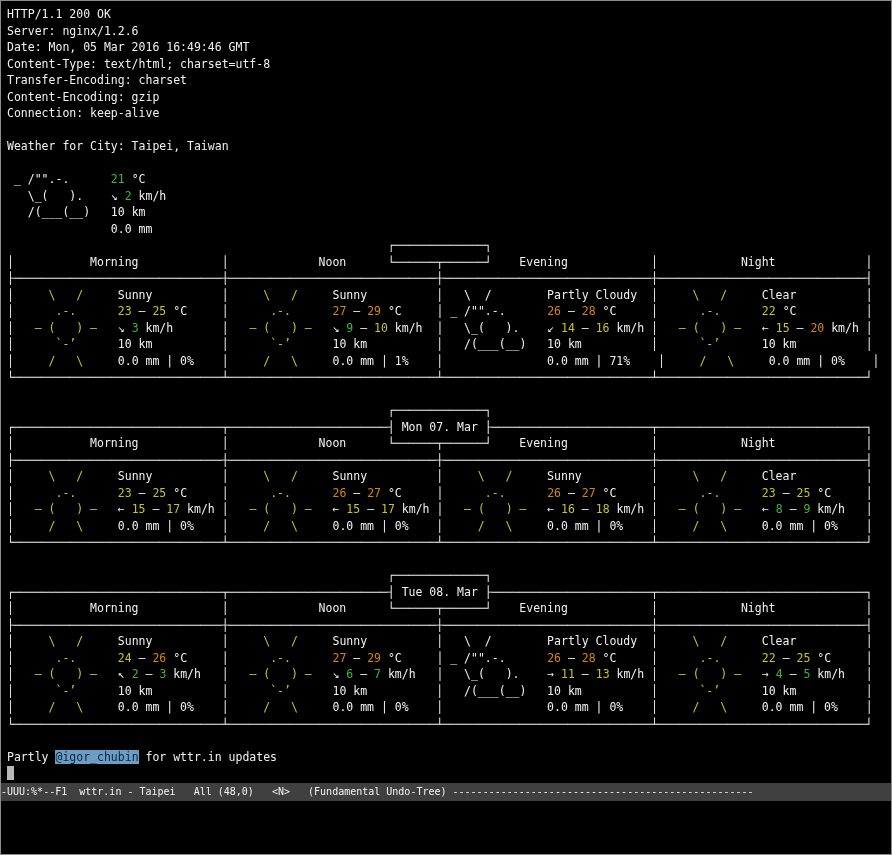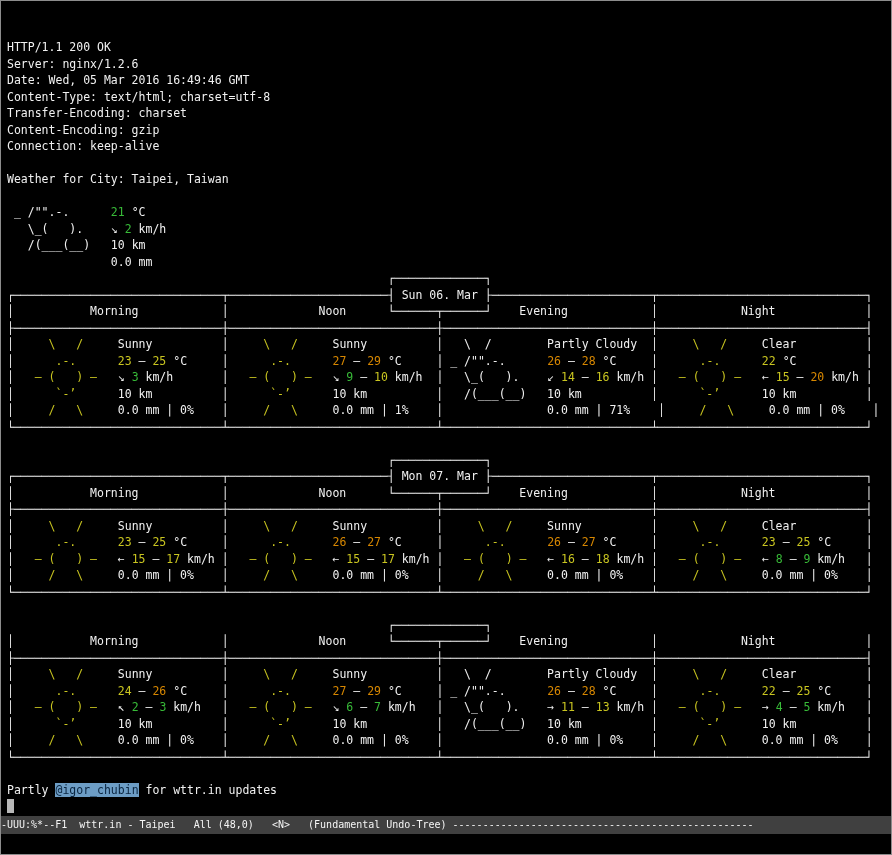--- a/index.html
+++ b/index.html
@@ -7,21 +7,20 @@
     width:892px;height:855px;
     background:var(--bg,#000);
     box-sizing:border-box;
     border:1px solid var(--window-border,#8c8c8c);
     overflow:hidden;
     font-family:"DejaVu Sans Mono", monospace;
   }
   #buffer{
     padding:5px 0 0 6px;
     font-size:11.5px;
-    margin-top:33px;
   }
   .ln{
     height:16.5px;
     line-height:16.5px;
     white-space:pre;
     color:var(--fg,#f1f1f1);
   }
   .ln span{white-space:pre}
   .green{color:var(--green)}
   .yellow{color:var(--yellow)}
@@ -39,54 +38,54 @@
   }
   #echo-area{height:12px}
 </style>
 </head>
 <body>
 
 <div id="window">
   <div id="buffer">
       <div class="ln"><span>HTTP/1.1 200 OK</span></div>
       <div class="ln"><span>Server: nginx/1.2.6</span></div>
-      <div class="ln"><span>Date: Wed, 05 Mar 2016 16:49:46 GMT</span></div>
+      <div class="ln"><span>Date: Mon, 05 Mar 2016 16:49:46 GMT</span></div>
       <div class="ln"><span>Content-Type: text/html; charset=utf-8</span></div>
       <div class="ln"><span>Transfer-Encoding: charset</span></div>
       <div class="ln"><span>Content-Encoding: gzip</span></div>
       <div class="ln"><span>Connection: keep-alive</span></div>
       <div class="ln"></div>
       <div class="ln"><span>Weather for City: Taipei, Taiwan</span></div>
       <div class="ln"></div>
       <div class="ln"><span> _ /"".-.      </span><span class="green">21</span><span> °C</span></div>
       <div class="ln"><span>   \_(   ).    </span><span>↘ </span><span class="green">2</span><span> km/h</span></div>
       <div class="ln"><span>   /(___(__)   </span><span>10 km</span></div>
       <div class="ln"><span>               </span><span>0.0 mm</span></div>
       <div class="ln"><span>                                                       ┌─────────────┐</span></div>
-      <div class="ln"><span>┌──────────────────────────────┬───────────────────────┤ Sun 06. Mar ├───────────────────────┬──────────────────────────────┐</span></div>
       <div class="ln"><span>│           Morning            │             Noon      └──────┬──────┘    Evening            │            Night             │</span></div>
       <div class="ln"><span>├──────────────────────────────┼──────────────────────────────┼──────────────────────────────┼──────────────────────────────┤</span></div>
       <div class="ln"><span>│</span><span class="yellow">     \   /     </span><span>Sunny</span><span>          │</span><span class="yellow">     \   /     </span><span>Sunny</span><span>          │</span><span>   \  /        </span><span>Partly Cloudy</span><span>  │</span><span class="yellow">     \   /     </span><span>Clear</span><span>          │</span></div>
       <div class="ln"><span>│</span><span class="yellow">      .-.      </span><span class="yellow">23</span><span> – </span><span class="yellow">25</span><span> °C</span><span>     │</span><span class="yellow">      .-.      </span><span class="orange">27</span><span> – </span><span class="orange">29</span><span> °C</span><span>     │</span><span> _ /"".-.      </span><span class="orange">26</span><span> – </span><span class="orange">28</span><span> °C</span><span>     │</span><span class="yellow">      .-.      </span><span class="yellow">22</span><span> °C</span><span>          │</span></div>
       <div class="ln"><span>│</span><span class="yellow">   ― (   ) ―   </span><span>↘ </span><span class="green">3</span><span> km/h</span><span>       │</span><span class="yellow">   ― (   ) ―   </span><span>↘ </span><span class="green">9</span><span> – </span><span class="yellow">10</span><span> km/h</span><span>  │</span><span>   \_(   ).    </span><span>↙ </span><span class="yellow">14</span><span> – </span><span class="yellow">16</span><span> km/h</span><span> │</span><span class="yellow">   ― (   ) ―   </span><span>← </span><span class="yellow">15</span><span> – </span><span class="orange">20</span><span> km/h</span><span> │</span></div>
       <div class="ln"><span>│</span><span class="yellow">      `-’      </span><span>10 km</span><span>          │</span><span class="yellow">      `-’      </span><span>10 km</span><span>          │</span><span>   /(___(__)   </span><span>10 km</span><span>          │</span><span class="yellow">      `-’      </span><span>10 km</span><span>          │</span></div>
       <div class="ln"><span>│</span><span class="yellow">     /   \     </span><span>0.0 mm | 0%</span><span>    │</span><span class="yellow">     /   \     </span><span>0.0 mm | 1%</span><span>    │</span><span>               </span><span>0.0 mm | 71%</span><span>    │</span><span class="yellow">     /   \     </span><span>0.0 mm | 0%</span><span>    │</span></div>
       <div class="ln"><span>└──────────────────────────────┴──────────────────────────────┴──────────────────────────────┴──────────────────────────────┘</span></div>
       <div class="ln"></div>
       <div class="ln"><span>                                                       ┌─────────────┐</span></div>
       <div class="ln"><span>┌──────────────────────────────┬───────────────────────┤ Mon 07. Mar ├───────────────────────┬──────────────────────────────┐</span></div>
       <div class="ln"><span>│           Morning            │             Noon      └──────┬──────┘    Evening            │            Night             │</span></div>
       <div class="ln"><span>├──────────────────────────────┼──────────────────────────────┼──────────────────────────────┼──────────────────────────────┤</span></div>
       <div class="ln"><span>│</span><span class="yellow">     \   /     </span><span>Sunny</span><span>          │</span><span class="yellow">     \   /     </span><span>Sunny</span><span>          │</span><span class="yellow">     \   /     </span><span>Sunny</span><span>          │</span><span class="yellow">     \   /     </span><span>Clear</span><span>          │</span></div>
       <div class="ln"><span>│</span><span class="yellow">      .-.      </span><span class="yellow">23</span><span> – </span><span class="yellow">25</span><span> °C</span><span>     │</span><span class="yellow">      .-.      </span><span class="orange">26</span><span> – </span><span class="orange">27</span><span> °C</span><span>     │</span><span class="yellow">      .-.      </span><span class="orange">26</span><span> – </span><span class="orange">27</span><span> °C</span><span>     │</span><span class="yellow">      .-.      </span><span class="yellow">23</span><span> – </span><span class="yellow">25</span><span> °C</span><span>     │</span></div>
       <div class="ln"><span>│</span><span class="yellow">   ― (   ) ―   </span><span>← </span><span class="yellow">15</span><span> – </span><span class="yellow">17</span><span> km/h</span><span> │</span><span class="yellow">   ― (   ) ―   </span><span>← </span><span class="yellow">15</span><span> – </span><span class="yellow">17</span><span> km/h</span><span> │</span><span class="yellow">   ― (   ) ―   </span><span>← </span><span class="yellow">16</span><span> – </span><span class="yellow">18</span><span> km/h</span><span> │</span><span class="yellow">   ― (   ) ―   </span><span>← </span><span class="green">8</span><span> – </span><span class="green">9</span><span> km/h</span><span>   │</span></div>
       <div class="ln"><span>│</span><span class="yellow">     /   \     </span><span>0.0 mm | 0%</span><span>    │</span><span class="yellow">     /   \     </span><span>0.0 mm | 0%</span><span>    │</span><span class="yellow">     /   \     </span><span>0.0 mm | 0%</span><span>    │</span><span class="yellow">     /   \     </span><span>0.0 mm | 0%</span><span>    │</span></div>
       <div class="ln"><span>└──────────────────────────────┴──────────────────────────────┴──────────────────────────────┴──────────────────────────────┘</span></div>
       <div class="ln"></div>
       <div class="ln"><span>                                                       ┌─────────────┐</span></div>
+      <div class="ln"><span>┌──────────────────────────────┬───────────────────────┤ Tue 08. Mar ├───────────────────────┬──────────────────────────────┐</span></div>
       <div class="ln"><span>│           Morning            │             Noon      └──────┬──────┘    Evening            │            Night             │</span></div>
       <div class="ln"><span>├──────────────────────────────┼──────────────────────────────┼──────────────────────────────┼──────────────────────────────┤</span></div>
       <div class="ln"><span>│</span><span class="yellow">     \   /     </span><span>Sunny</span><span>          │</span><span class="yellow">     \   /     </span><span>Sunny</span><span>          │</span><span>   \  /        </span><span>Partly Cloudy</span><span>  │</span><span class="yellow">     \   /     </span><span>Clear</span><span>          │</span></div>
       <div class="ln"><span>│</span><span class="yellow">      .-.      </span><span class="yellow">24</span><span> – </span><span class="orange">26</span><span> °C</span><span>     │</span><span class="yellow">      .-.      </span><span class="orange">27</span><span> – </span><span class="orange">29</span><span> °C</span><span>     │</span><span> _ /"".-.      </span><span class="orange">26</span><span> – </span><span class="orange">28</span><span> °C</span><span>     │</span><span class="yellow">      .-.      </span><span class="yellow">22</span><span> – </span><span class="yellow">25</span><span> °C</span><span>     │</span></div>
       <div class="ln"><span>│</span><span class="yellow">   ― (   ) ―   </span><span>↖ </span><span class="green">2</span><span> – </span><span class="green">3</span><span> km/h</span><span>   │</span><span class="yellow">   ― (   ) ―   </span><span>↘ </span><span class="green">6</span><span> – </span><span class="green">7</span><span> km/h</span><span>   │</span><span>   \_(   ).    </span><span>→ </span><span class="yellow">11</span><span> – </span><span class="yellow">13</span><span> km/h</span><span> │</span><span class="yellow">   ― (   ) ―   </span><span>→ </span><span class="green">4</span><span> – </span><span class="green">5</span><span> km/h</span><span>   │</span></div>
       <div class="ln"><span>│</span><span class="yellow">      `-’      </span><span>10 km</span><span>          │</span><span class="yellow">      `-’      </span><span>10 km</span><span>          │</span><span>   /(___(__)   </span><span>10 km</span><span>          │</span><span class="yellow">      `-’      </span><span>10 km</span><span>          │</span></div>
       <div class="ln"><span>│</span><span class="yellow">     /   \     </span><span>0.0 mm | 0%</span><span>    │</span><span class="yellow">     /   \     </span><span>0.0 mm | 0%</span><span>    │</span><span>               </span><span>0.0 mm | 0%</span><span>    │</span><span class="yellow">     /   \     </span><span>0.0 mm | 0%</span><span>    │</span></div>
       <div class="ln"><span>└──────────────────────────────┴──────────────────────────────┴──────────────────────────────┴──────────────────────────────┘</span></div>
       <div class="ln"></div>
       <div class="ln"><span>Partly </span><span class="link">@igor_chubin</span><span> for wttr.in updates</span></div>

